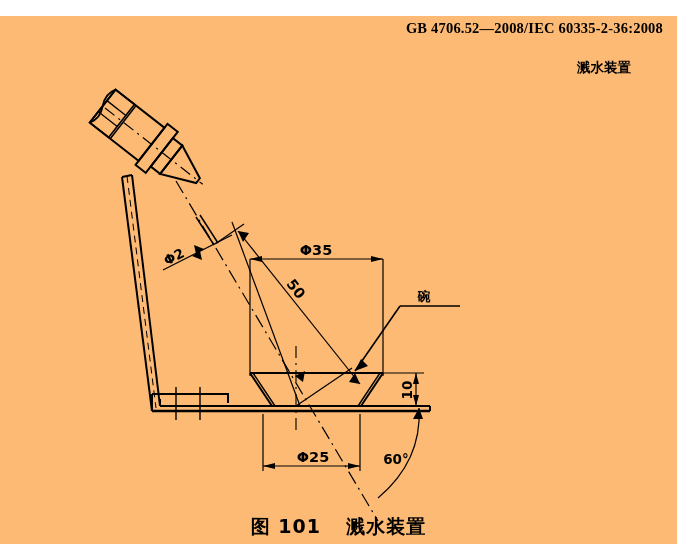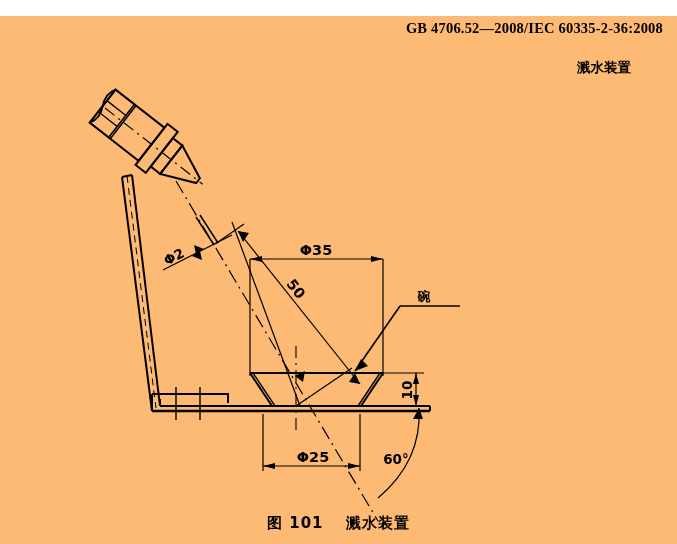--- a/index.html
+++ b/index.html
@@ -41,21 +41,21 @@
     font-weight: bold;
     white-space: nowrap;
   }
   .caption {
     position: absolute;
     left: 0;
     top: 498px;
     width: 677px;
     text-align: center;
     font-family: "DejaVu Sans", "Liberation Sans", sans-serif;
-    font-size: 15px;
+    font-size: 19px;
     font-weight: bold;
     letter-spacing: 1px;
   }
   .caption .cap-gap { display: inline-block; width: 10px; }
   #drawing {
     position: absolute;
     left: 0; top: 0;
     width: 677px;
     height: 544px;
   }

